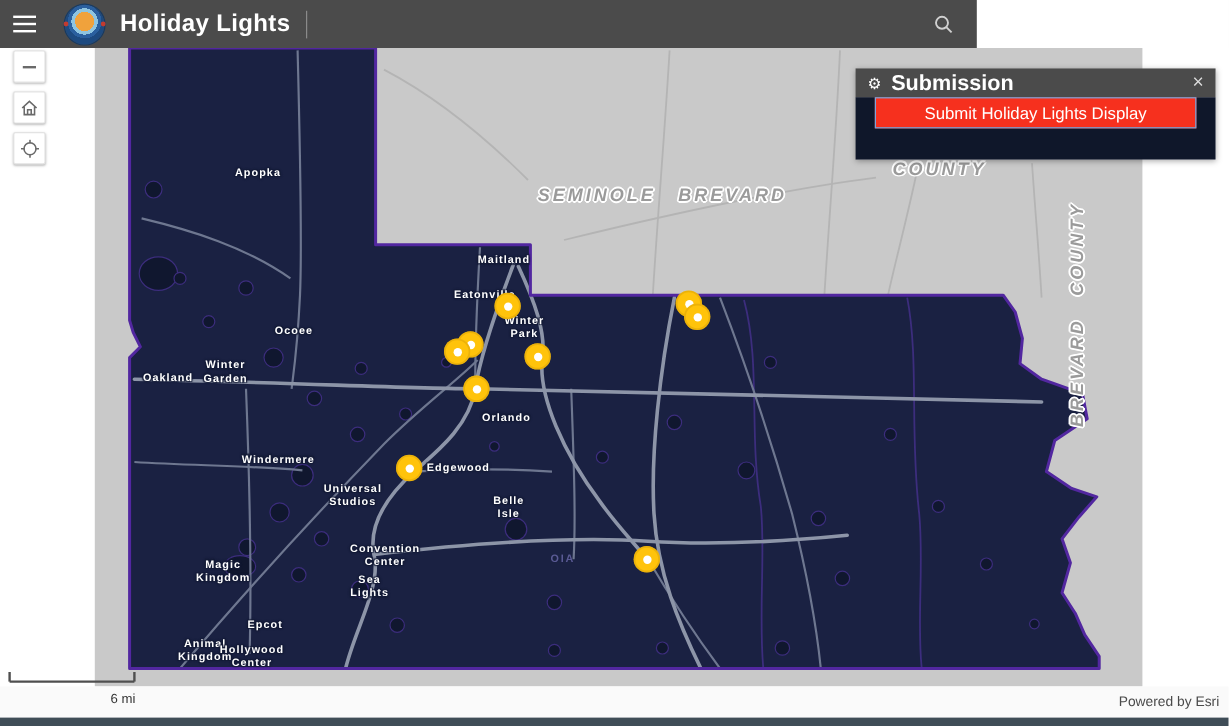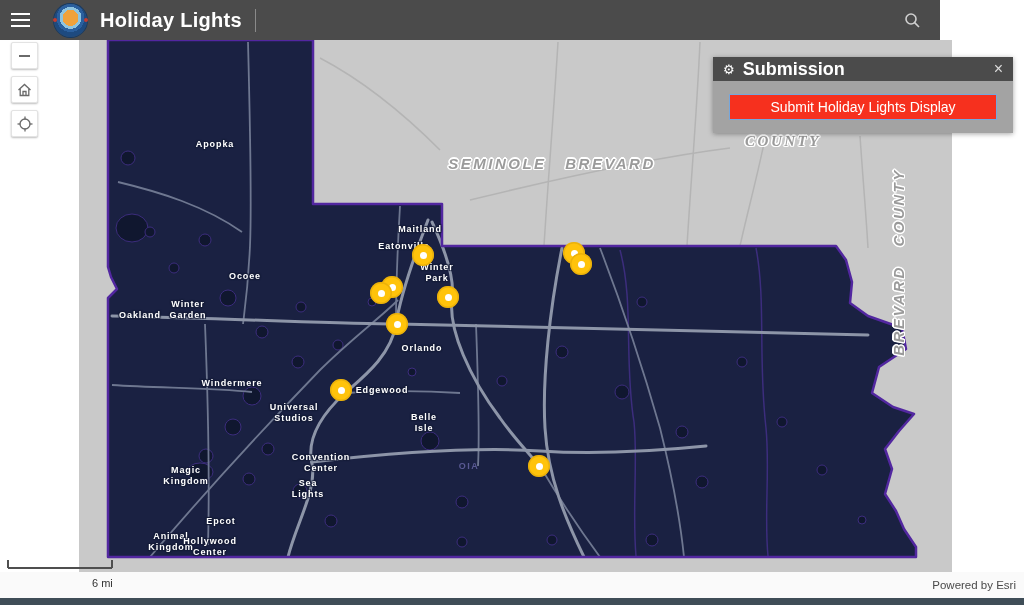--- a/index.html
+++ b/index.html
@@ -1,20 +1,20 @@
 <!DOCTYPE html>
 <html><head>
 <meta charset="utf-8">
 <style>
   html,body{margin:0;padding:0;background:#ffffff;}
   .stage{position:relative;width:1024px;height:605px;overflow:hidden;
          font-family:"Liberation Sans", sans-serif;background:#ffffff;}
 
   
-  .appbar{position:absolute;left:0;top:0;width:940px;height:40px;background:#4b4b4b;
+  .appbar{position:absolute;left:0;top:0;width:814px;height:40px;background:#4b4b4b;
           display:flex;align-items:center;z-index:30;}
   .menu-btn{width:40px;height:40px;display:flex;flex-direction:column;justify-content:center;
             align-items:center;gap:4px;cursor:pointer;}
   .menu-btn span{display:block;width:19px;height:2px;background:#ffffff;}
   .logo{width:33px;height:33px;border-radius:50%;margin-left:14px;position:relative;
         background:radial-gradient(circle at 50% 42%, #f0a23c 0 8px, #8ec4e0 8px 11px, #2a5f9e 11px 14px, #1d4a80 14px);
         box-shadow:0 0 0 1px #163a63;}
   .logo i{position:absolute;width:4px;height:4px;border-radius:50%;background:#c23b2f;top:14px;}
   .logo i.l{left:-1px}.logo i.r{right:-1px}
   .app-title{color:#ffffff;font-size:20px;font-weight:600;letter-spacing:.3px;margin-left:13px;}
@@ -46,21 +46,21 @@
             box-shadow:0 1px 2px rgba(0,0,0,.25);display:flex;align-items:center;justify-content:center;
             cursor:pointer;box-sizing:border-box;}
   .minus-glyph{display:block;width:11px;height:2px;background:#6a6a6a;}
 
   
   .panel{position:absolute;left:713px;top:57px;width:300px;z-index:25;box-shadow:0 1px 5px rgba(0,0,0,.35);}
   .panel-head{height:24px;background:#4b4b4b;color:#ffffff;display:flex;align-items:center;padding:0 10px;}
   .panel-gear{font-size:13px;line-height:1;color:#ffffff;}
   .panel-title{font-size:18px;font-weight:600;margin-left:8px;flex:1;}
   .panel-close{color:#dddddd;font-size:16px;line-height:1;cursor:pointer;font-weight:400;}
-  .panel-body{background:#a3a3a3;height:52px;display:flex;align-items:center;}
+  .panel-body{background:#0f172a;height:52px;display:flex;}
   .submit-btn{margin:0 16px;width:268px;height:26px;background:#f6301e;color:#ffffff;font-size:14px;
               border:1px solid #76a7dd;cursor:pointer;font-family:"Liberation Sans",sans-serif;}
 
   
   .footer-strip{position:absolute;left:0;top:572px;width:1024px;height:26px;background:#fafafa;z-index:15;}
   .scale-text{position:absolute;left:92px;top:577px;font-size:11px;color:#333333;z-index:16;}
   .attribution{position:absolute;right:8px;top:579px;font-size:11.5px;color:#4a4a4a;z-index:16;cursor:pointer;}
   .bottom-bar{position:absolute;left:0;top:598px;width:1024px;height:7px;background:#3f4d57;z-index:17;}
 </style>
 </head>
@@ -160,26 +160,26 @@
 
       <g stroke="#4f4f4f" stroke-width="2">
         <line x1="8" y1="568" x2="112" y2="568"></line>
         <line x1="8" y1="560" x2="8" y2="568"></line>
         <line x1="112" y1="560" x2="112" y2="568"></line>
       </g>
     </svg>
 
     <div class="map-label-layer" id="region-labels">
         <div class="region-label" style="left: 552px; top: 163px; transform: translate(-50%, -50%) rotate(0deg);">SEMINOLE BREVARD</div>
-        <div class="region-label" style="left: 783px; top: 141px; transform: translate(-50%, -50%) rotate(0deg); font-family: Liberation Serif, serif;">COUNTY</div>
+        <div class="region-label" style="left: 783px; top: 141px; transform: translate(-50%, -50%) rotate(0deg);">COUNTY</div>
         <div class="region-label" style="left: 898px; top: 262px; transform: translate(-50%, -50%) rotate(-90deg);">BREVARD COUNTY</div>
       </div>
     <div class="map-label-layer" id="place-labels">
         <div class="place-label" style="left: 215px; top: 144px;">Apopka</div>
-        <div class="place-label" style="left: 420px; top: 229px;">Maitland</div>
+        <div class="place-label" style="left: 420px; top: 217px;">Maitland</div>
         <div class="place-label" style="left: 404px; top: 246px;">Eatonville</div>
         <div class="place-label" style="left: 437px; top: 273px;">Winter
 Park</div>
         <div class="place-label" style="left: 245px; top: 276px;">Ocoee</div>
         <div class="place-label" style="left: 188px; top: 310px;">Winter
 Garden</div>
         <div class="place-label" style="left: 140px; top: 315px;">Oakland</div>
         <div class="place-label" style="left: 422px; top: 348px;">Orlando</div>
         <div class="place-label" style="left: 232px; top: 383px;">Windermere</div>
         <div class="place-label" style="left: 382px; top: 390px;">Edgewood</div>

